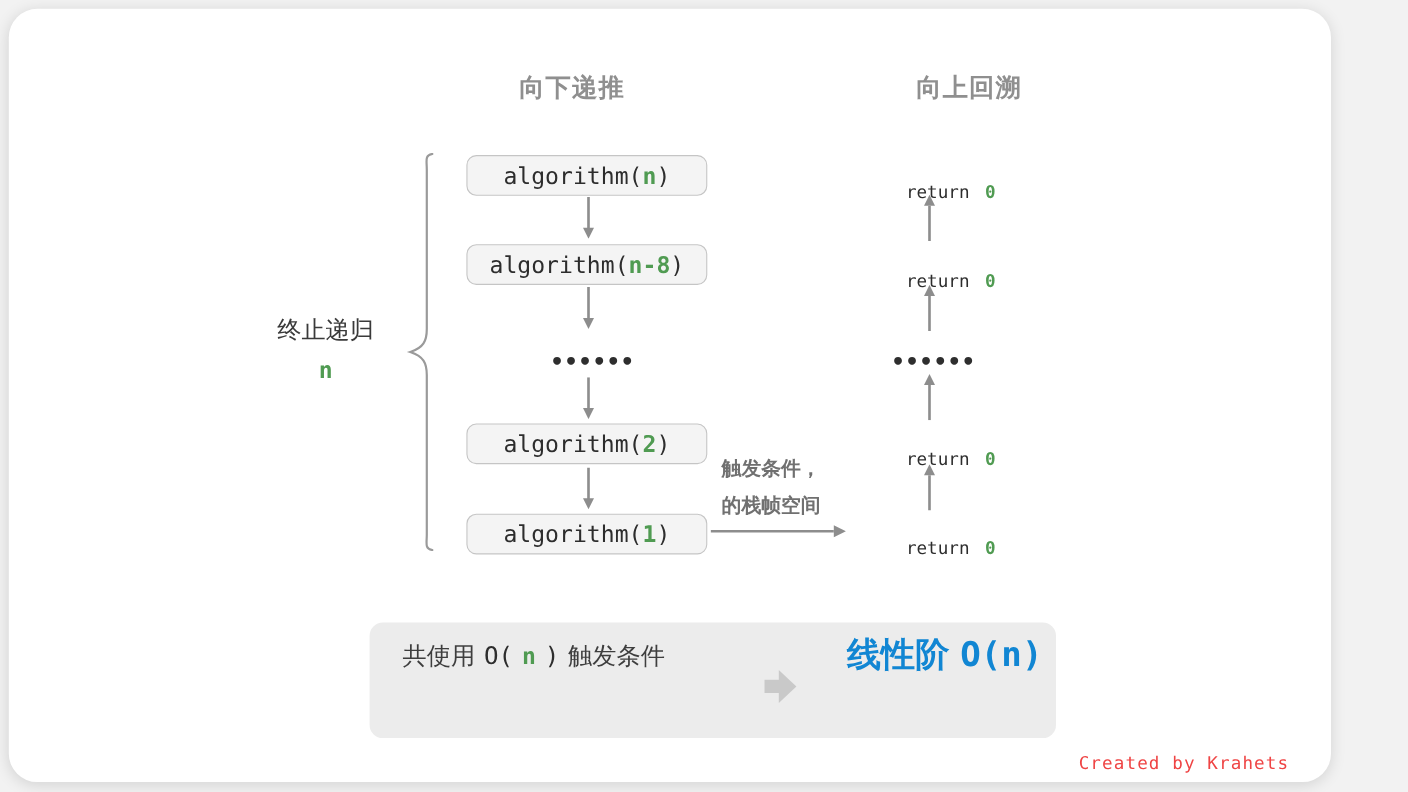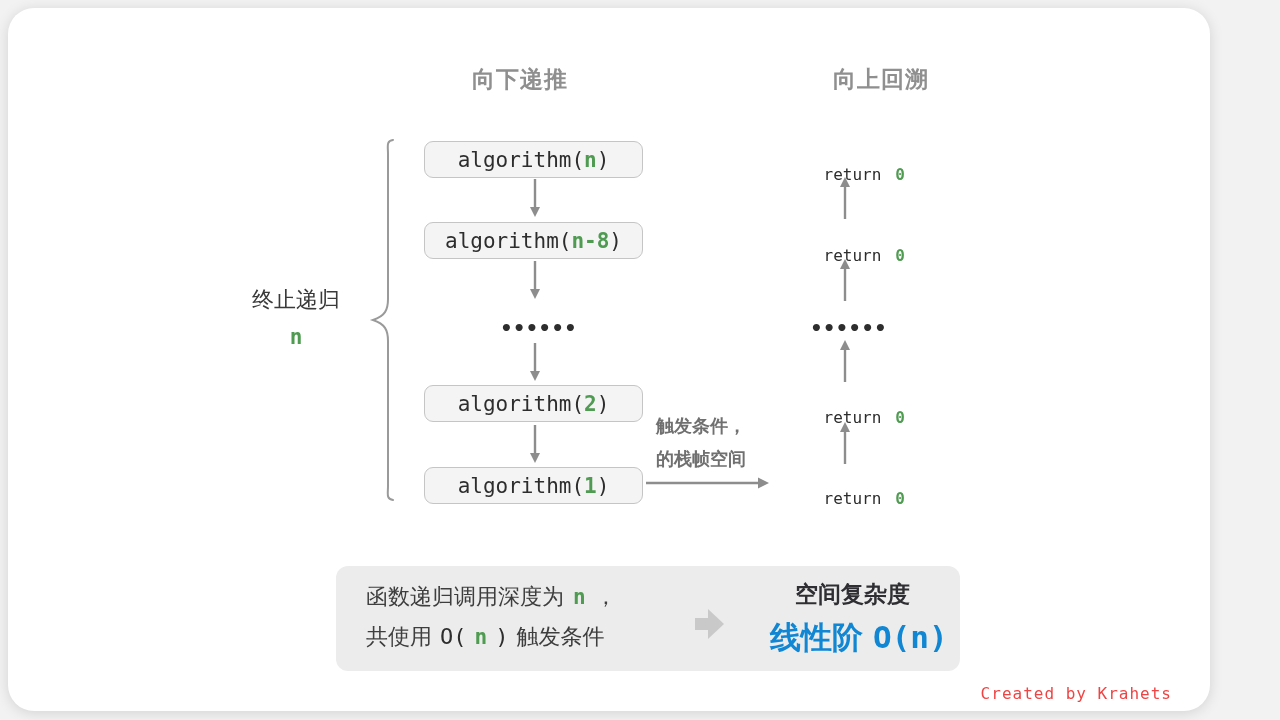--- a/index.html
+++ b/index.html
@@ -172,29 +172,27 @@
   </div>
 
   <div class="abs note">
     <div>触发条件，</div>
     <div>的栈帧空间</div>
   </div>
 
   <div class="abs summary-box"></div>
 
   <div class="abs cause">
-    <div><span>函数递归调用深度为</span><span class="green mono" style="margin:0 9px;">n</span><span>，</span></div>
     <div><span>共使用</span><span class="code">O(</span><span class="green mono">n</span><span class="code-close">)</span><span>触发条件</span></div>
   </div>
 
   <div class="abs block-arrow">
     <div class="tail"></div>
       <div class="head"></div>
   </div>
 
   <div class="abs effect">
-    <div class="title">空间复杂度</div>
     <div class="order"><span>线性阶</span><span class="mono">O(n)</span></div>
   </div>
 
   <div class="abs watermark">Created by Krahets</div>
 
 </div>
 
 </body></html>

